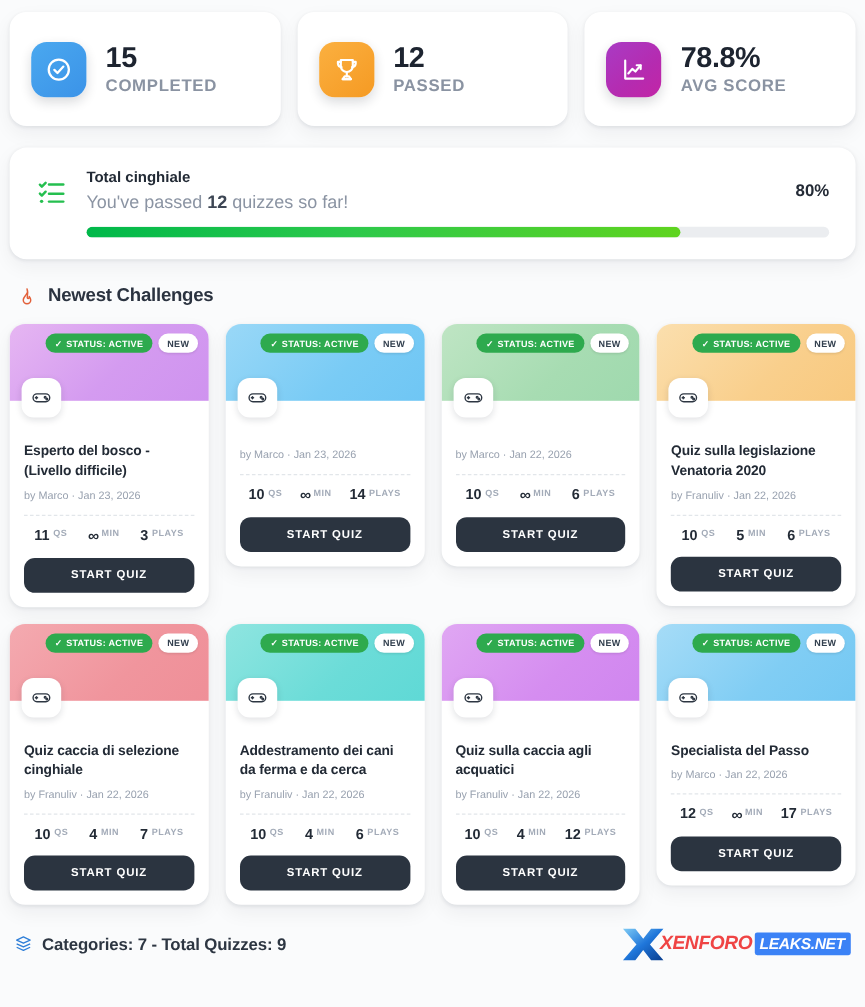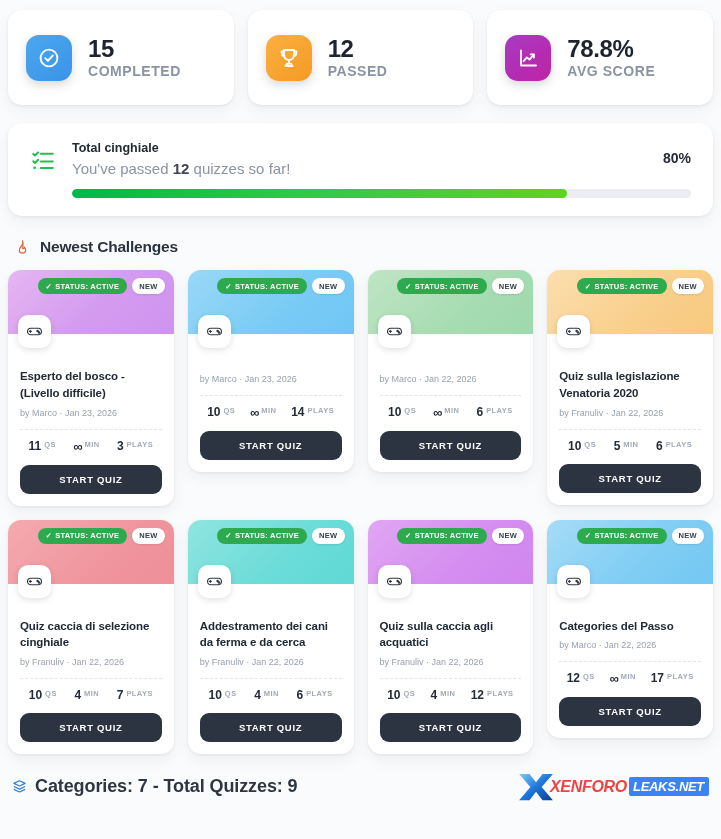--- a/index.html
+++ b/index.html
@@ -138,21 +138,21 @@
   .bg-4 { background: linear-gradient(135deg,#fbdfae 0%,#f9cf8c 60%,#f8c97f 100%); }
   .bg-5 { background: linear-gradient(135deg,#f4aab0 0%,#f0959d 60%,#ef8f98 100%); }
   .bg-6 { background: linear-gradient(135deg,#8fe5e0 0%,#6bdcd8 60%,#5fd9d6 100%); }
   .bg-7 { background: linear-gradient(135deg,#e0a7f3 0%,#d58df0 60%,#d086ef 100%); }
   .bg-8 { background: linear-gradient(135deg,#a6dcf7 0%,#80cdf4 60%,#74c8f3 100%); }
 
   
   .footer { display: flex; align-items: center; margin-top: 18px; padding: 0 4px; }
   .footer-left { display: flex; align-items: center; gap: 8px; }
   .footer-left svg { width: 15px; height: 15px; display: block; }
-  .footer-text { font-size: 18px; font-weight: 700; color: #2d3642; letter-spacing: -.1px; }
+  .footer-text { font-size: 14px; font-weight: 700; color: #2d3642; letter-spacing: -.1px; }
   .logo { margin-left: auto; display: flex; align-items: center; gap: 0; }
   .logo-x { width: 38px; height: 30px; display: block; }
   .logo-word { font-size: 16px; font-weight: 700; font-style: italic; letter-spacing: -.3px; color: #ef4444; margin-left: -5px; }
   .logo-tail {
     font-size: 13px; font-weight: 700; font-style: italic; letter-spacing: -.3px;
     color: #ffffff; background: #3b82f6;
     padding: 2px 5px 2px 4px; border-radius: 2px; margin-left: 2px;
   }
 </style>
 </head>
@@ -507,21 +507,21 @@
             <svg viewBox="0 0 24 24" fill="none" stroke="#2d3642" stroke-width="1.6" stroke-linecap="round" stroke-linejoin="round">
               <rect x="2.2" y="7.4" width="19.6" height="9.2" rx="4.6"></rect>
               <path d="M6.2 10.6v2.6"></path>
               <path d="M4.9 11.9h2.6"></path>
               <circle cx="16.4" cy="11.4" r="1"></circle>
               <circle cx="18.4" cy="13.4" r="1"></circle>
             </svg>
           </div>
         </div>
         <div class="card-body">
-          <div class="card-title">Categories del Passo</div>
+          <div class="card-title">Specialista del Passo</div>
           <div class="card-meta">by Marco · Jan 22, 2026</div>
           <div class="divider"></div>
           <div class="stats3">
             <div class="stat3">
               <div class="stat3-v">12</div>
               <div class="stat3-l">QS</div>
             </div>
             <div class="stat3">
               <div class="stat3-v inf">∞</div>
               <div class="stat3-l">MIN</div>

